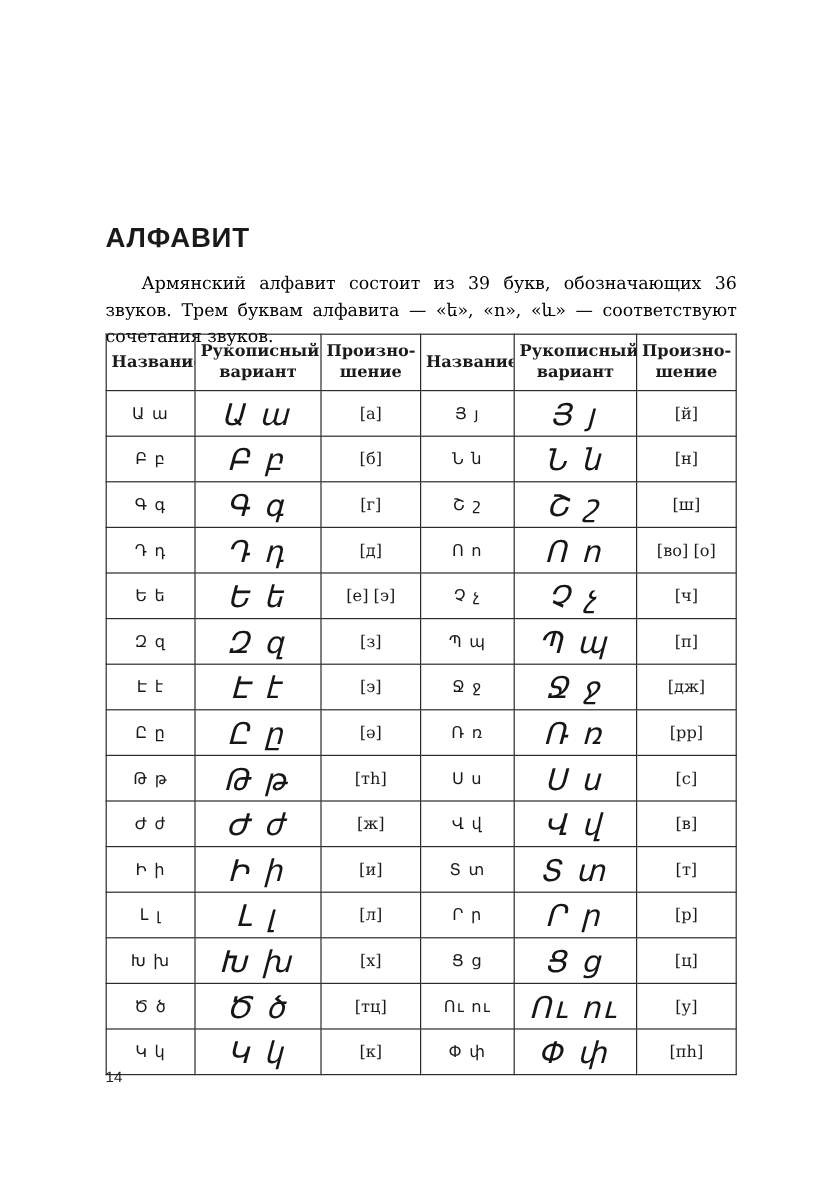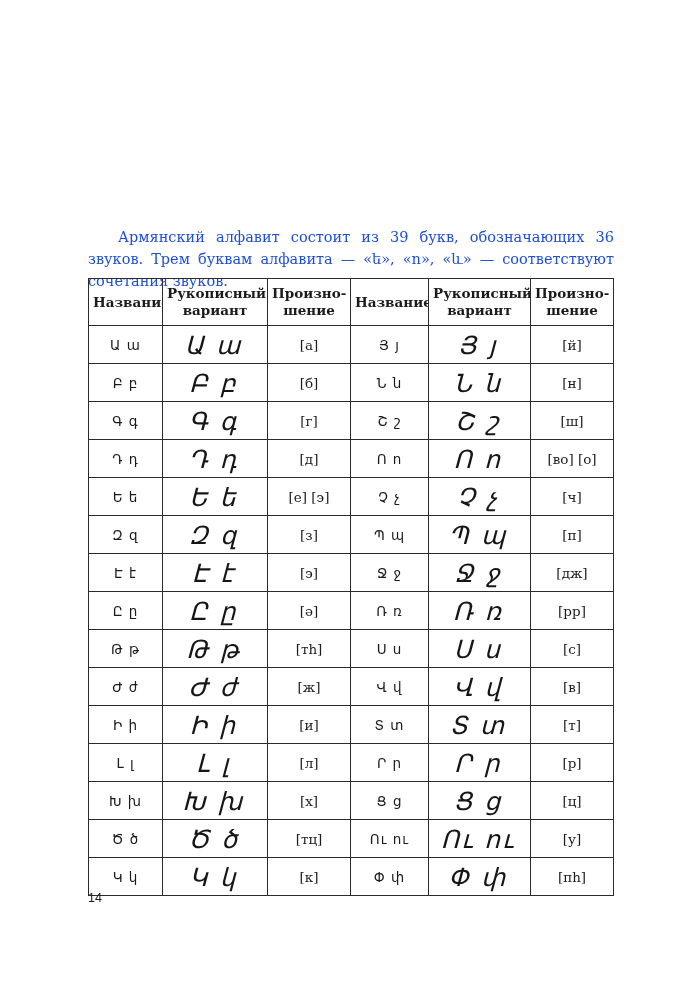--- a/index.html
+++ b/index.html
@@ -28,21 +28,21 @@
   .intro {
     position: absolute;
     left: 88px;
     top: 211px;
     width: 526px;
     font-family: "DejaVu Serif", "DejaVu Sans", serif;
     font-size: 14.5px;
     line-height: 1.52;
     text-align: justify;
     text-indent: 30px;
-    color: #1d4ed8;
+    color: #000000;
   }
   table.alphabet {
     position: absolute;
     left: 88px;
     top: 278px;
     width: 525px;
     border-collapse: collapse;
     table-layout: fixed;
   }
   table.alphabet th,
@@ -90,20 +90,21 @@
     font-family: "Liberation Sans", sans-serif;
     font-size: 12.5px;
     color: #222222;
   }
 </style>
 </head>
 <body>
 
 <div class="page">
 
+  <h1 class="page-title">АЛФАВИТ</h1>
 
   <p class="intro">Армянский алфавит состоит из 39 букв, обозначающих 36 звуков. Трем буквам алфавита — «ե», «ո», «և» — соответствуют сочетания звуков.</p>
 
   <table class="alphabet">
     <colgroup>
       <col style="width:74px">
       <col style="width:105px">
       <col style="width:83px">
       <col style="width:78px">
       <col style="width:102px">

